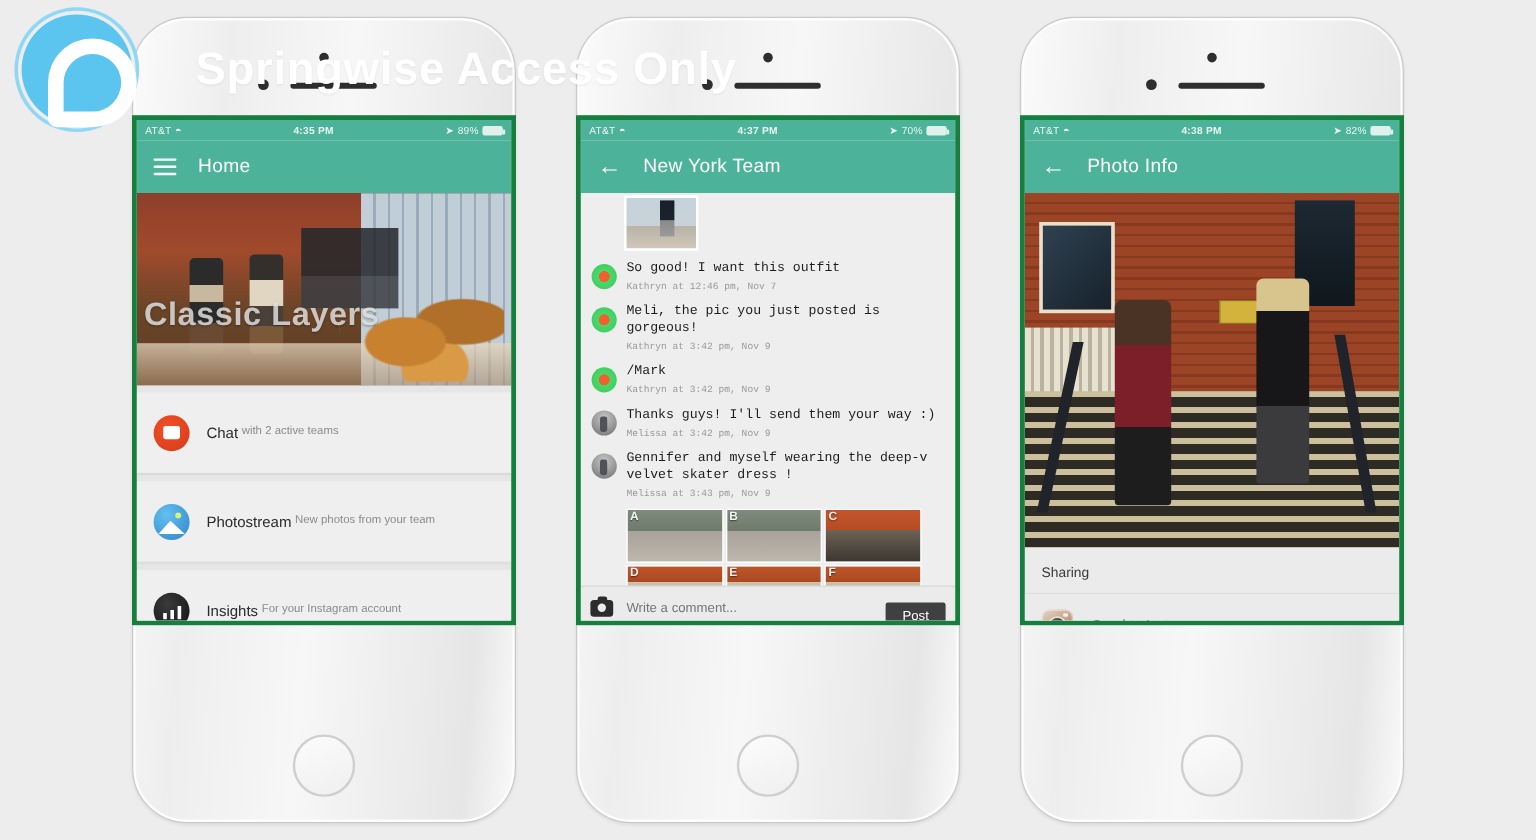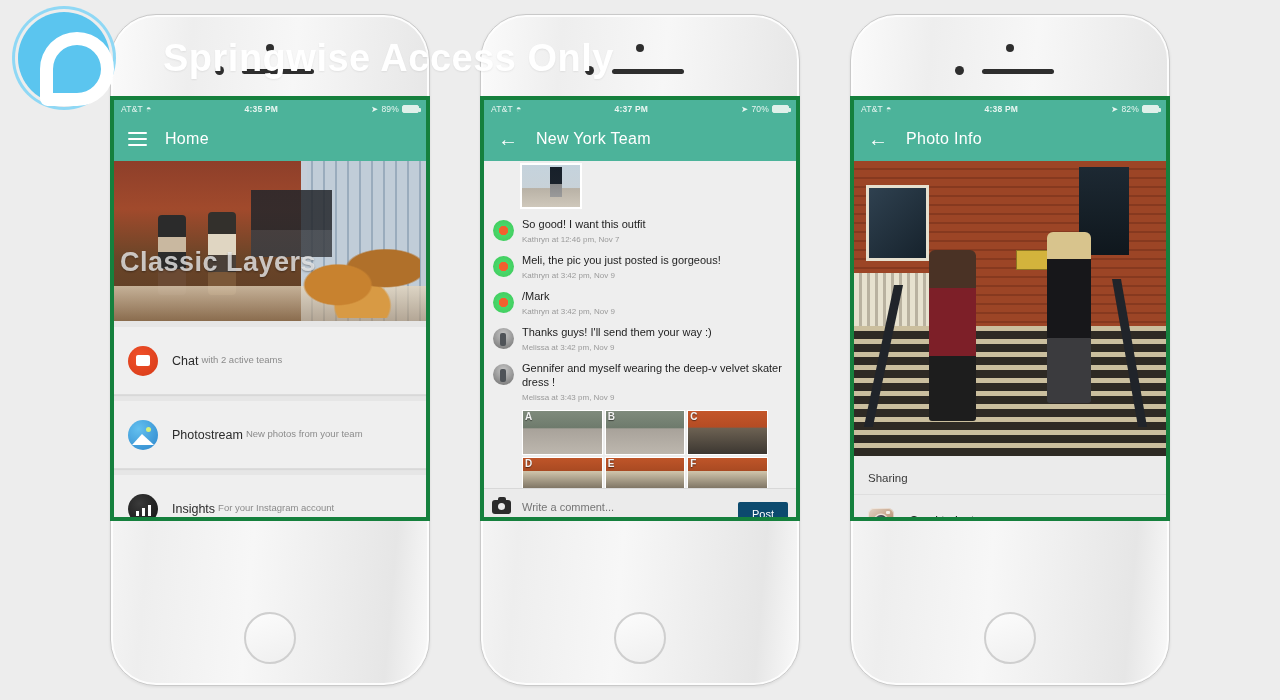--- a/index.html
+++ b/index.html
@@ -137,21 +137,21 @@
   }
   .top-thumb::after {
     content:""; position:absolute; left:28px; top:2px; width:12px; height:30px;
     background: linear-gradient(to bottom,#17202a 0%,#1b232c 55%,#8a8a8a 56%,#9a9a9a 100%);
   }
   .msg { display: flex; gap: 8px; padding: 5px 10px 5px 9px; align-items: flex-start; }
   .avatar { width: 21px; height: 21px; border-radius: 50%; flex: none; margin-top: 2px; position: relative; overflow: hidden; }
   .av-kathryn { background: radial-gradient(circle at 50% 50%, #f2602e 0%, #f2602e 30%, #4bd86a 31%, #3cc95c 100%); }
   .av-melissa { background: radial-gradient(circle at 50% 30%, #c6c6c6, #8e8e8e 65%, #6d6d6d); }
   .av-melissa::after { content:""; position:absolute; left:7px; top:5px; width:6px; height:13px; background:#4f5358; border-radius:2px; }
-  .msg-body { flex: 1; }
+  .msg-body { flex: 1; font-family: Liberation Mono, monospace; }
   .msg-text { font-size: 11px; color: #1d1d1d; line-height: 1.27; }
   .msg-meta { font-size: 8px; color: #9a9a9a; margin-top: 3px; }
   .photo-grid {
     display: grid; grid-template-columns: repeat(3, 1fr); gap: 2px;
     margin: 3px 28px 6px 38px;
   }
   .grid-cell { position: relative; height: 45px; border: 1.5px solid #fff; overflow: hidden; }
   .grid-letter {
     position: absolute; left: 2px; top: 0px; font-size: 10px; font-weight: bold;
     color: #f2f2f2; text-shadow: 0 1px 1px rgba(0,0,0,.5); z-index: 3;
@@ -168,21 +168,21 @@
     width: 19px; height: 14px; background: #2c2c2c; border-radius: 3px; position: relative; flex: none;
   }
   .cam-ico::before { content:""; position:absolute; left:6px; top:-3px; width:8px; height:4px; background:#2c2c2c; border-radius:2px 2px 0 0; }
   .cam-ico::after { content:""; position:absolute; left:6px; top:3px; width:7px; height:7px; border-radius:50%; background:#ebebeb; }
   .comment-input {
     flex: 1; border: none; border-bottom: 1px solid #cfcfcf; background: transparent;
     font-size: 11px; color: #9b9b9b; font-family: "Liberation Sans", sans-serif;
     padding: 4px 2px; outline: none;
   }
   .post-btn {
-    background: #0c4a6e; color: #fff; border: none; border-radius: 2px;
+    background: #404040; color: #fff; border: none; border-radius: 2px;
     font-size: 11px; padding: 6px 14px; cursor: pointer;
     font-family: "Liberation Sans", sans-serif;
     margin-top: 14px;
   }
 
   
   .photo-big { height: 295px; position: relative; overflow: hidden; background:#8d3b22; }
   .info-list { background: #ebebeb; height: 100%; }
   .section-head { font-size: 11.5px; color: #3a3a3a; padding: 16px 14px 10px 14px; }
   .share-row {

